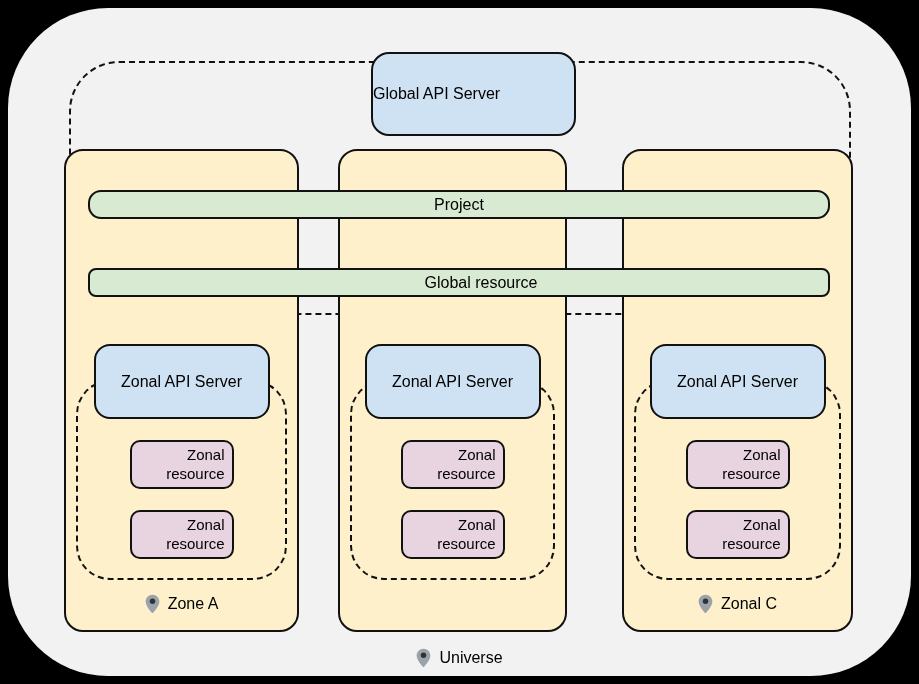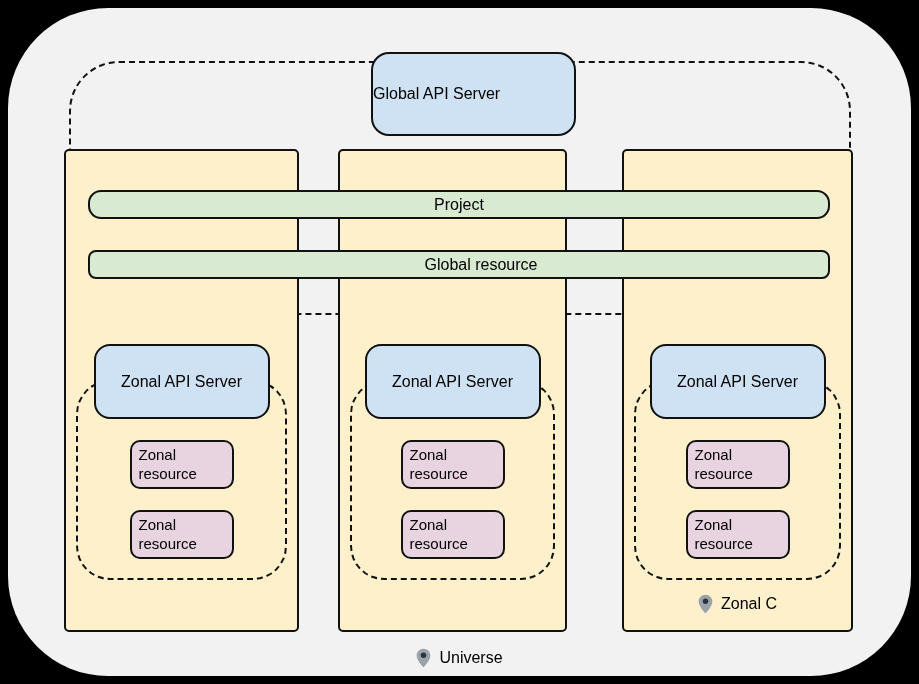--- a/index.html
+++ b/index.html
@@ -29,21 +29,21 @@
   .outer-dashed{
     position:absolute;left:69px;top:61px;width:782px;height:254px;
     border:2px dashed var(--outline);
     border-radius:50px;
     box-sizing:border-box;
   }
   .zone{
     position:absolute;top:149px;height:483px;
     background:var(--zone-fill);
     border:2px solid var(--outline);
-    border-radius:5px;
+    border-radius:19px;
     box-sizing:border-box;
   }
   .zone-a{left:64px;width:235px;}
   .zone-b{left:338px;width:229px;}
   .zone-c{left:622px;width:231px;}
   .zone-inner-dashed{
     position:absolute;left:10px;right:10px;top:229px;height:200px;
     border:2px dashed var(--outline);
     border-radius:34px;
     box-sizing:border-box;
@@ -59,21 +59,21 @@
     font-size:16px;
   }
   .zres{
     position:absolute;left:50%;transform:translateX(-50%);
     width:104px;height:49px;
     background:var(--resource-fill);
     border:2px solid var(--outline);
     border-radius:10px;
     box-sizing:border-box;
     display:flex;align-items:center;justify-content:center;
-    text-align:left;
+    text-align:right;
     font-size:15px;line-height:1.25;
   }
   .zres span{display:block;width:86px;}
   .zres-1{top:289px;}
   .zres-2{top:359px;}
   .zone-label{
     position:absolute;left:0;right:0;top:438px;height:30px;
     display:flex;align-items:center;justify-content:center;gap:8px;
     font-size:16px;
   }
@@ -81,21 +81,21 @@
     position:absolute;left:88px;width:742px;height:29px;
     background:var(--bar-fill);
     border:2px solid var(--outline);
     border-radius:8px;
     box-sizing:border-box;
     display:flex;align-items:center;justify-content:center;
     font-size:16px;
     z-index:3;
   }
   .bar-project{top:190px;border-radius:13px;}
-  .bar-global-resource{top:250px;padding-left:44px;}
+  .bar-global-resource{top:268px;padding-left:44px;}
   .global-api{
     position:absolute;left:371px;top:20px;width:205px;height:84px;
     background:var(--api-server-fill);
     border:2.5px solid var(--outline);
     border-radius:18px;
     box-sizing:border-box;
     display:flex;align-items:center;justify-content:flex-start;
     font-size:16px;
     z-index:4;
     margin-top:32px;
@@ -118,20 +118,27 @@
   <div class="zone zone-a">
     <div class="zone-inner-dashed"></div>
     <div class="zonal-api">
       <span>Zonal API Server</span>
     </div>
     <div class="zres zres-1">
       <span>Zonal resource</span>
     </div>
     <div class="zres zres-2">
       <span>Zonal resource</span>
+    </div>
+    <div class="zone-label">
+      <svg class="pin" width="15" height="20" viewBox="0 0 24 32">
+        <path d="M12 1C5.9 1 1 5.9 1 12c0 7.5 9.4 17.3 10.2 18.2.4.4 1.1.4 1.5 0C13.6 29.3 23 19.5 23 12 23 5.9 18.1 1 12 1z" fill="#9aa2aa"></path>
+        <circle cx="12" cy="11.5" r="4.4" fill="#2f3337"></circle>
+      </svg>
+      <span>Zone A</span>
     </div>
   </div>
 
   <div class="zone zone-b">
     <div class="zone-inner-dashed"></div>
     <div class="zonal-api">
       <span>Zonal API Server</span>
     </div>
     <div class="zres zres-1">
       <span>Zonal resource</span>

